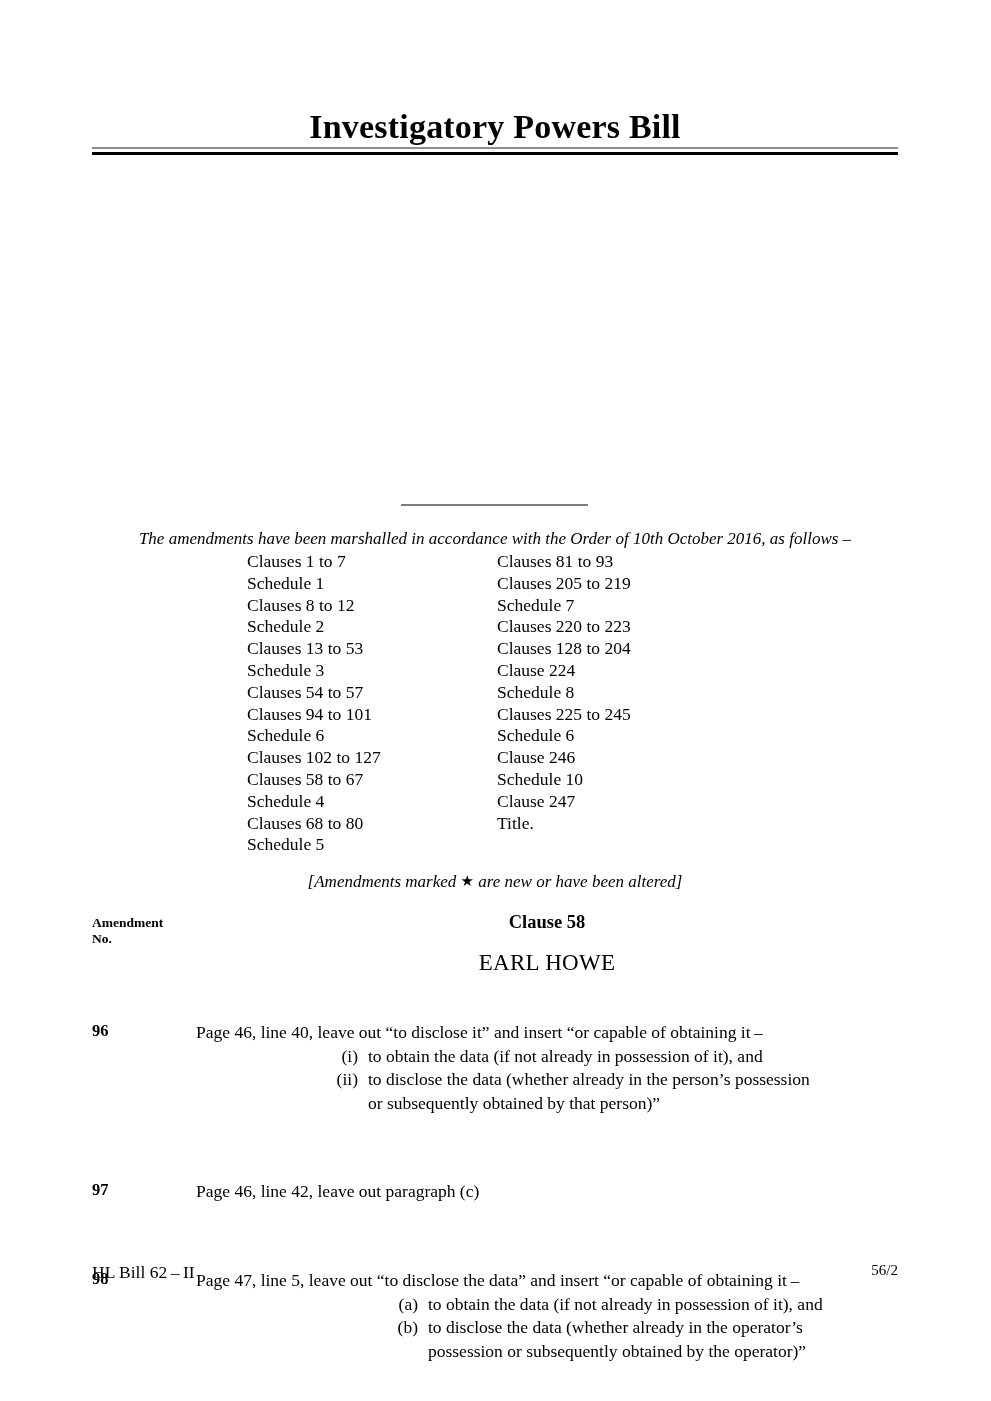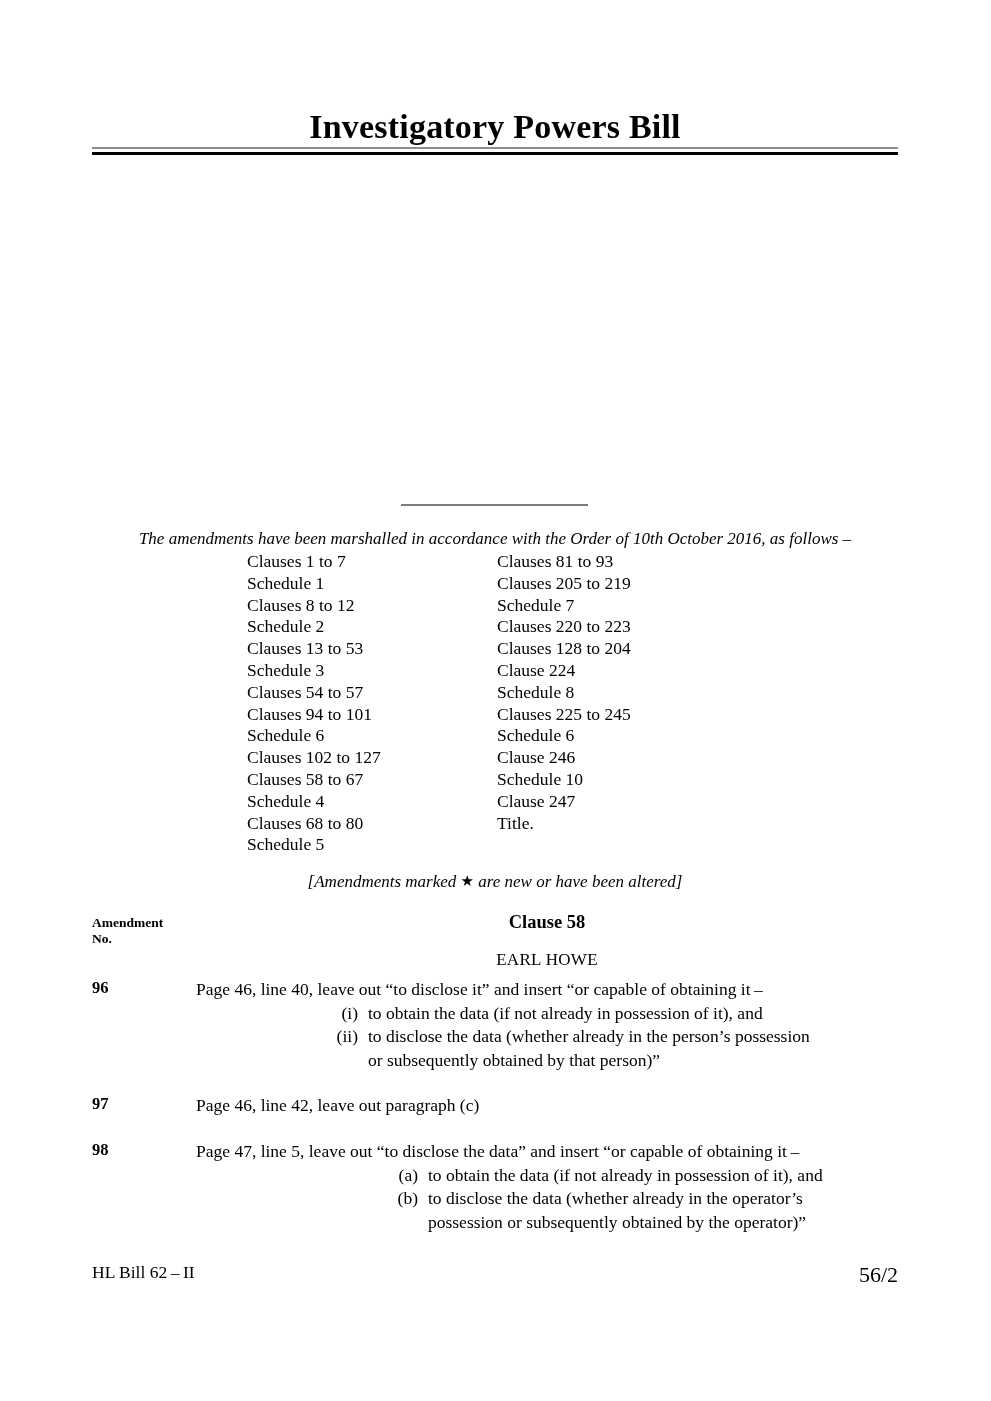--- a/index.html
+++ b/index.html
@@ -138,34 +138,35 @@
     text-align: center;
     font-size: 18.5px;
     font-weight: bold;
   }
   .mover-name {
     position: absolute;
     left: 196px;
     top: 950px;
     width: 702px;
     text-align: center;
-    font-size: 17px;
+    font-size: 23px;
     letter-spacing: 0.3px;
   }
 
   
   .amendments {
     position: absolute;
     left: 0;
     top: 978px;
     width: 991px;
   }
   .amendment {
     position: relative;
     width: 991px;
+    margin-top: 43px;
   }
   .amend-num {
     position: absolute;
     left: 92px;
     top: 0;
     font-size: 16.5px;
     font-weight: bold;
   }
   .amend-body {
     margin-left: 196px;
@@ -213,21 +214,21 @@
   .footer-left {
     position: absolute;
     left: 92px;
     top: 1262px;
     font-size: 17.5px;
   }
   .footer-right {
     position: absolute;
     right: 93px;
     top: 1262px;
-    font-size: 22px;
+    font-size: 15px;
   }
 </style>
 </head>
 <body>
 
 <div class="page">
 
   <div class="doc-title">Investigatory Powers Bill</div>
   <div class="rule-top"></div>
   <div class="rule-bottom"></div>

